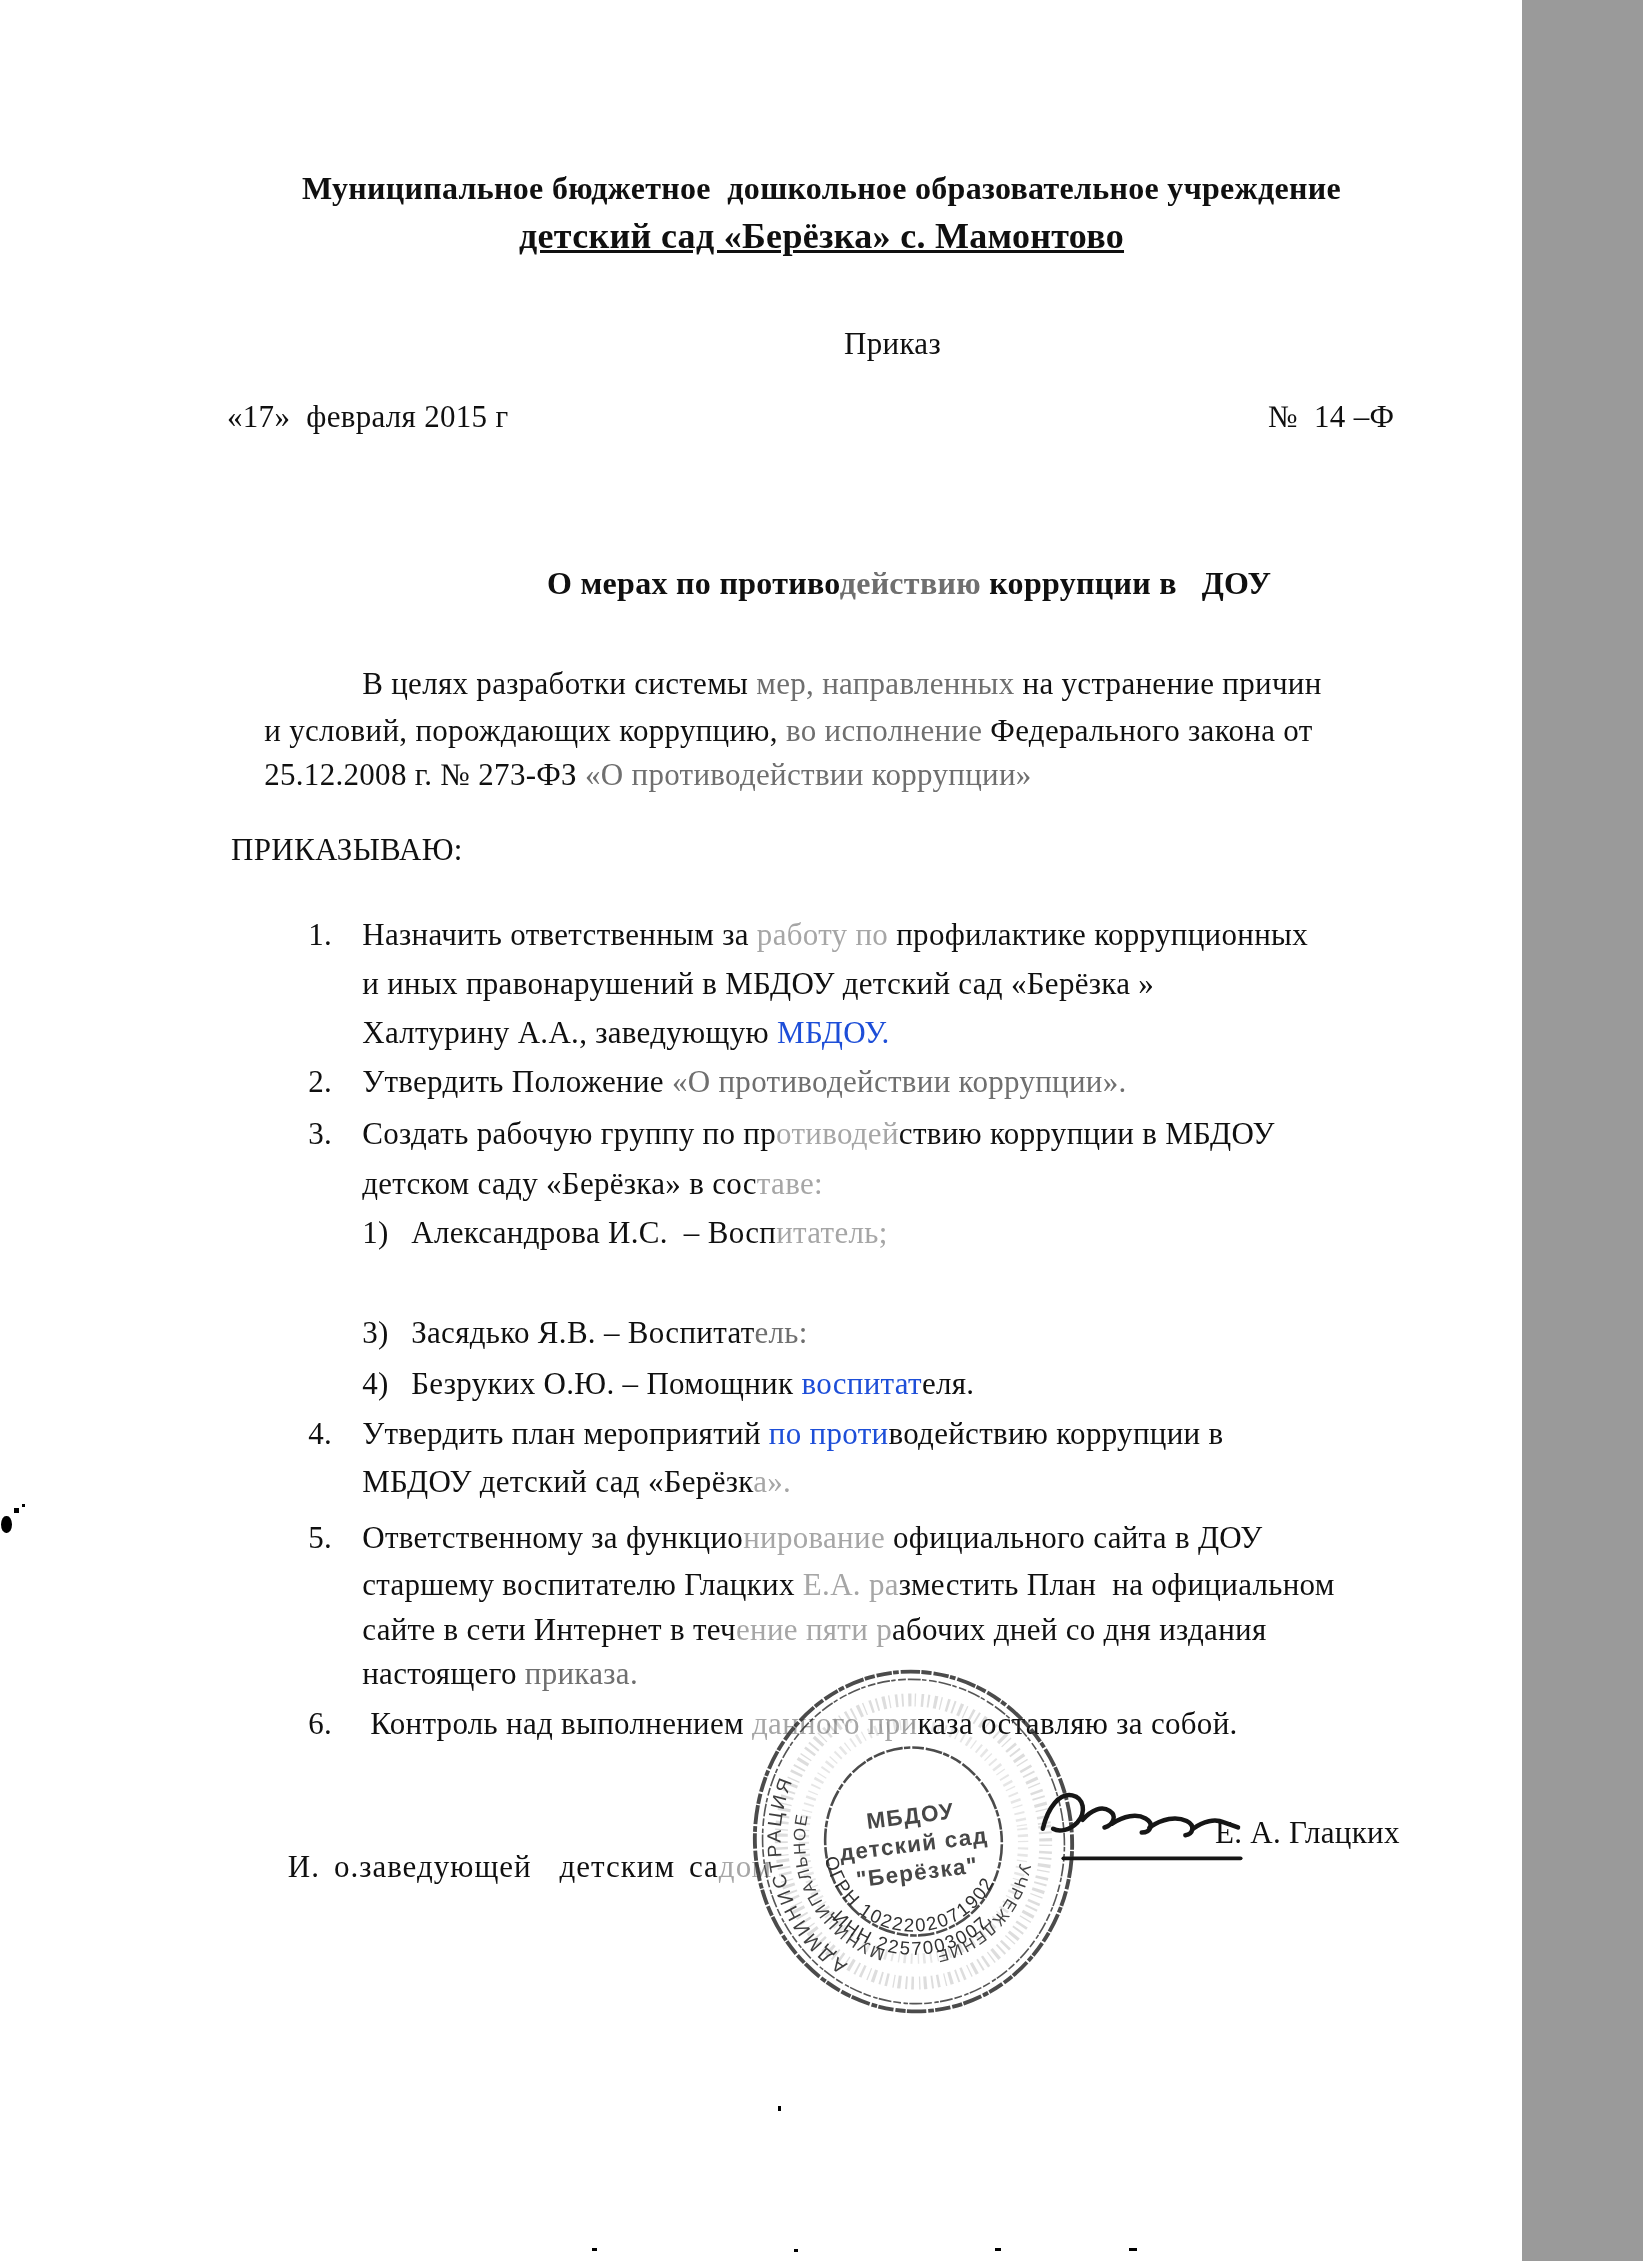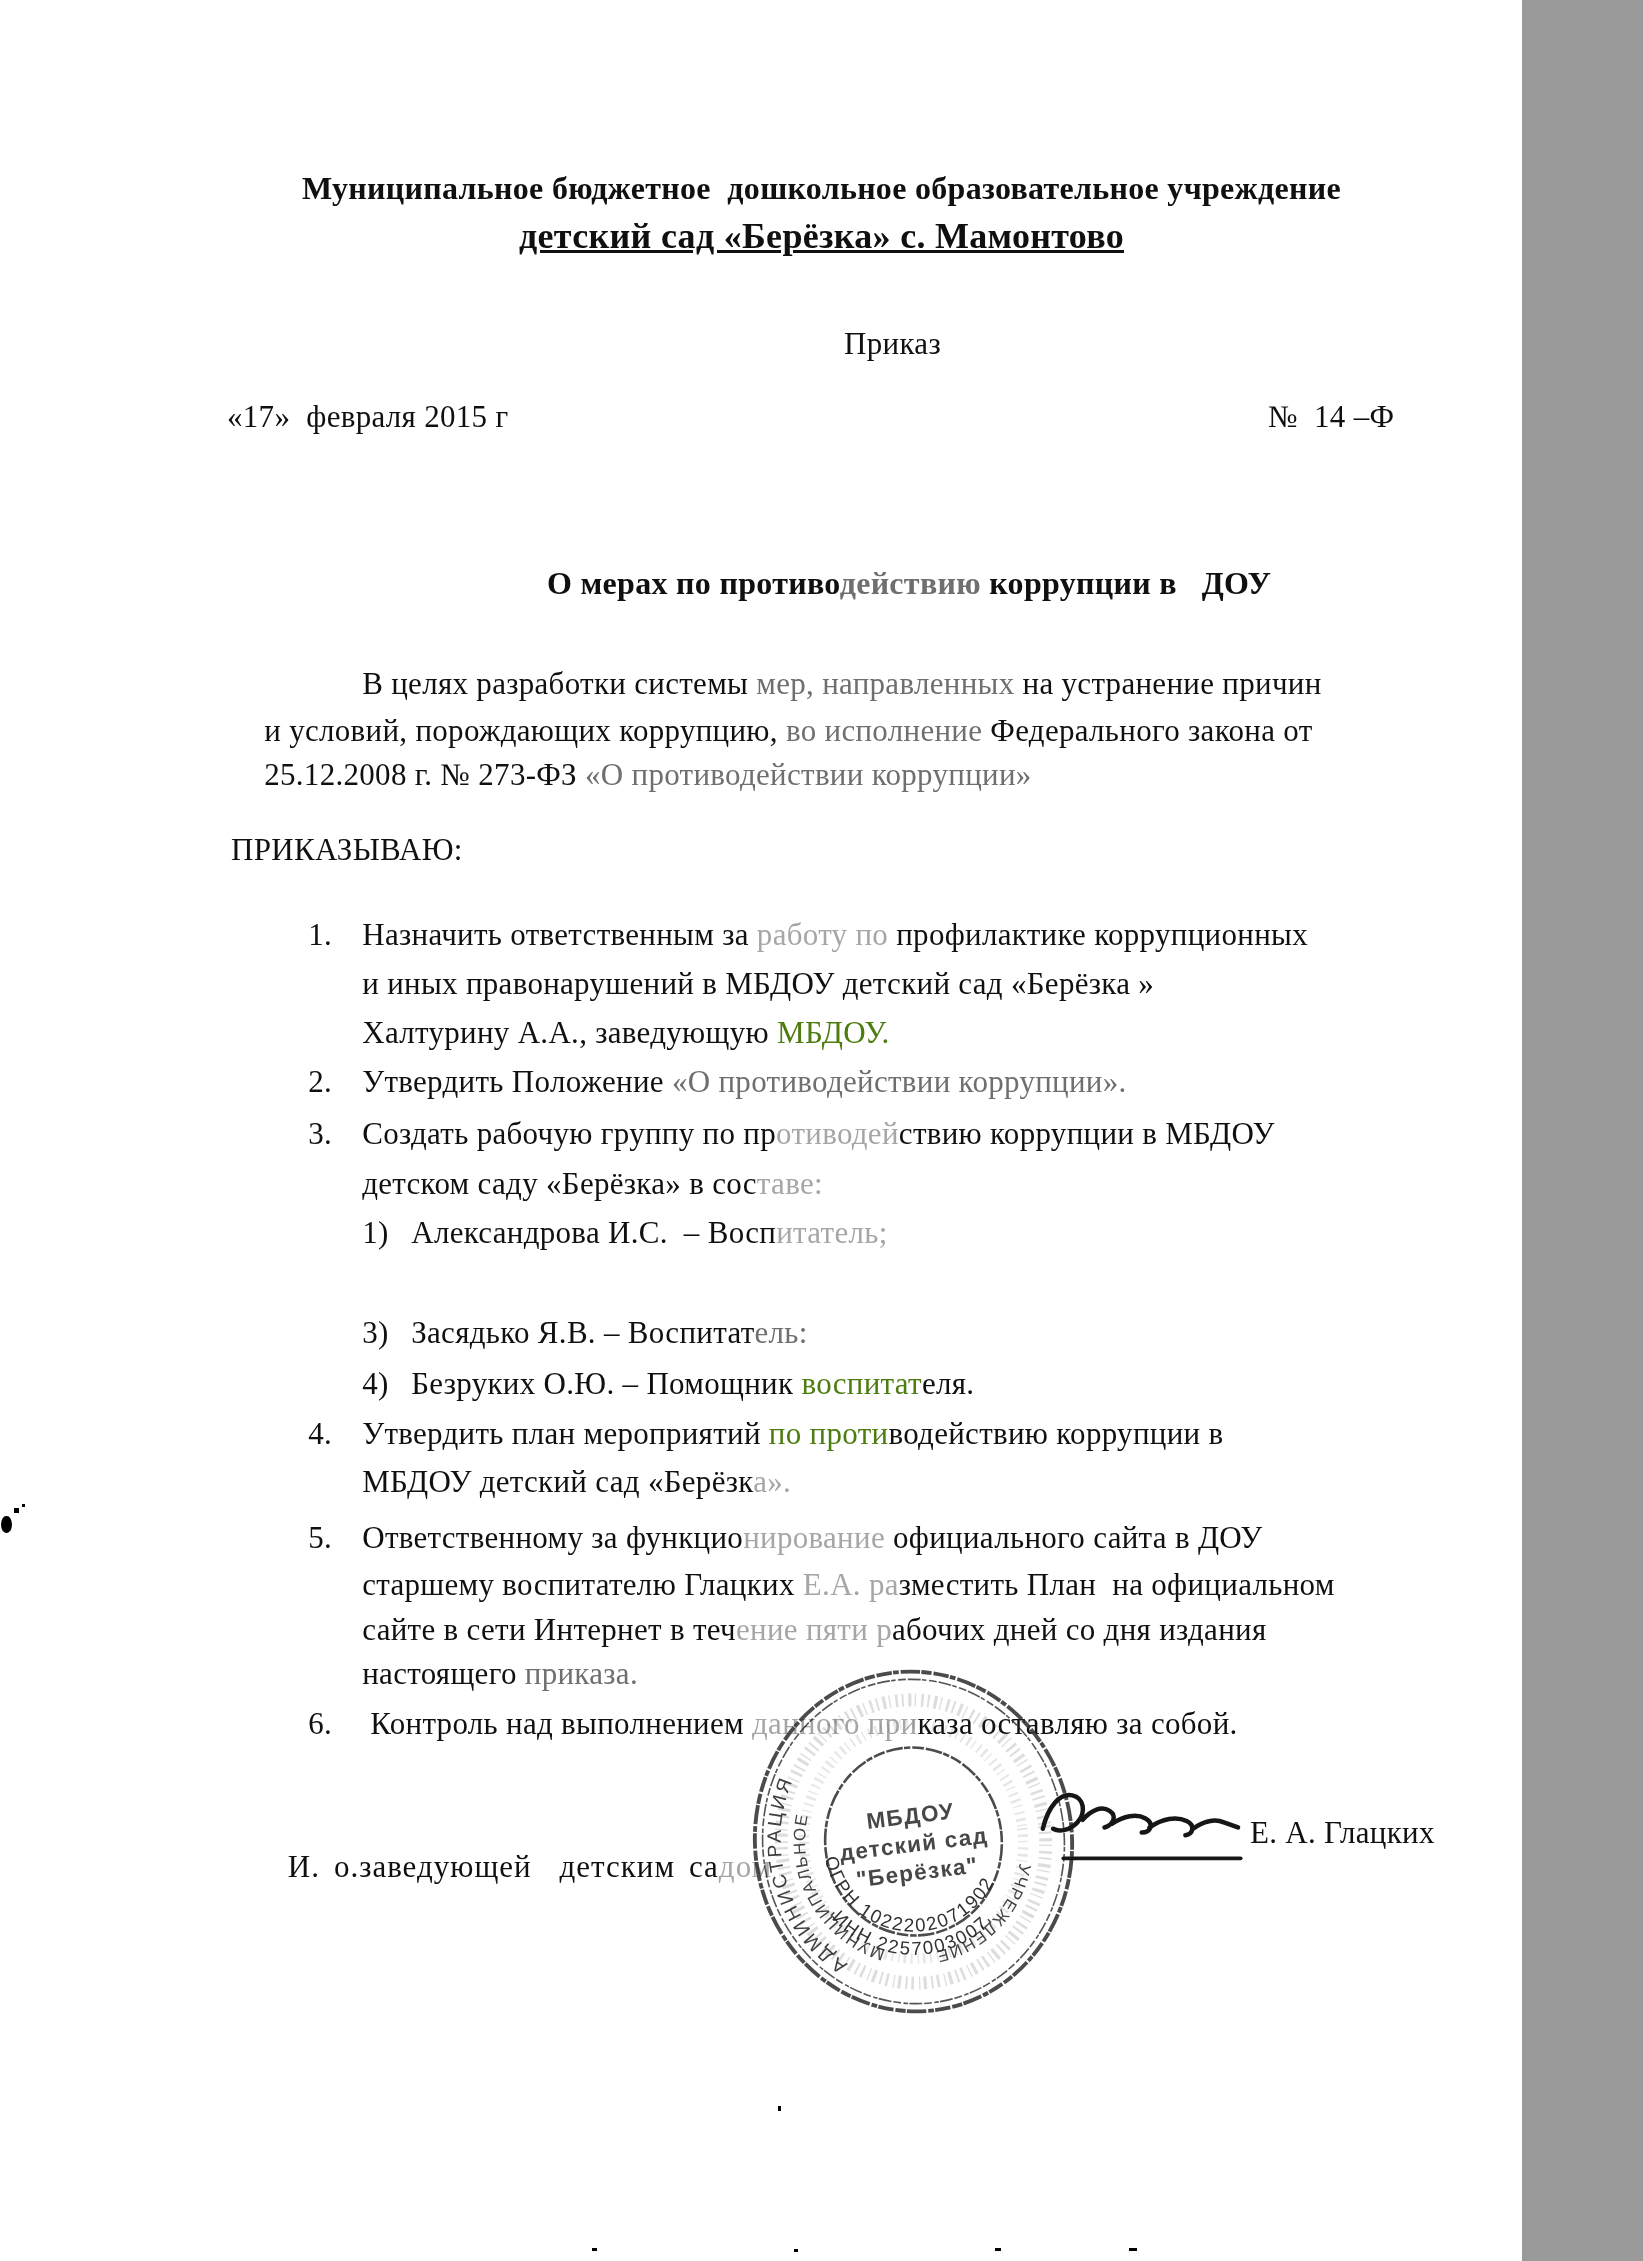--- a/index.html
+++ b/index.html
@@ -8,21 +8,21 @@
     font-family:"Liberation Serif","DejaVu Serif",serif;color:#101010;overflow:hidden;
   }
   .ln{position:absolute;white-space:pre;font-size:31px;letter-spacing:0.3px;line-height:1.1;}
   .b{font-weight:bold;}
   .center{left:0;width:1643px;text-align:center;}
   .titleshift{left:71px;width:1643px;text-align:center;}
   .num{display:inline-block;width:54px;}
   .subnum{display:inline-block;width:49px;}
   .f1{color:#6f6f6f;}
   .f2{color:#a6a6a6;}
-  .f3{color:#4d7c0f;}
+  .f3{color:#1d4ed8;}
   .sigline{letter-spacing:1px;word-spacing:5.2px;}
   .speck{position:absolute;background:#000;}
   .stamp,.sig{position:absolute;}
   .stA{font-family:"Liberation Sans",sans-serif;font-size:30px;letter-spacing:4px;fill:#2e2e2e;opacity:.92;}
   .stB{font-family:"Liberation Sans",sans-serif;font-size:26px;letter-spacing:2px;fill:#2e2e2e;opacity:.9;}
   .stN{font-family:"Liberation Sans",sans-serif;font-size:29px;letter-spacing:3px;fill:#262626;opacity:.95;}
   .stC{font-family:"Liberation Sans",sans-serif;font-size:35px;font-weight:bold;letter-spacing:2px;fill:#343434;opacity:.9;}
 </style>
 </head>
 <body>
@@ -117,21 +117,21 @@
     <span>настоящего </span><span class="f1">приказа.</span>
   </div>
 
   <div class="ln" style="left:276px;top:1673px;">
     <span class="num">6.</span><span> Контроль над выполнением </span><span class="f2">данного при</span><span>каза оставляю за собой.</span>
   </div>
 
   <div class="ln sigline" style="left:232px;top:1816px;">
     <span>И. о.заведующей  детским са</span><span class="f2">дом</span>
   </div>
-  <div class="ln" style="left:1250px;top:1816px;"><span>Е. А. Глацких</span></div>
+  <div class="ln" style="left:1215px;top:1816px;"><span>Е. А. Глацких</span></div>
 
   <svg class="stamp" style="left:746px;top:1661px;" width="335" height="361" viewBox="0 0 520 560">
     <g transform="rotate(-7 260 280)">
       <ellipse cx="260" cy="280" rx="246" ry="264" fill="none" stroke="#2b2b2b" stroke-width="6" stroke-dasharray="16 3 24 2 9 3 30 2" opacity=".85"></ellipse>
       <ellipse cx="260" cy="280" rx="234" ry="252" fill="none" stroke="#2b2b2b" stroke-width="2.5" stroke-dasharray="12 3 20 2 7 4" opacity=".8"></ellipse>
       <ellipse cx="260" cy="280" rx="205" ry="220" fill="none" stroke="#2e2e2e" stroke-width="20" stroke-dasharray="4 6 3 7 5 5 2 8" opacity=".16"></ellipse>
       <ellipse cx="260" cy="280" rx="170" ry="182" fill="none" stroke="#2e2e2e" stroke-width="16" stroke-dasharray="3 7 4 6 2 8" opacity=".12"></ellipse>
       <ellipse cx="260" cy="280" rx="137" ry="146" fill="none" stroke="#2b2b2b" stroke-width="4" stroke-dasharray="18 3 26 2 10 3" opacity=".85"></ellipse>
 
       <path id="rA" d="M 260 60 a 206 220 0 1 1 -0.1 0" fill="none"></path>

